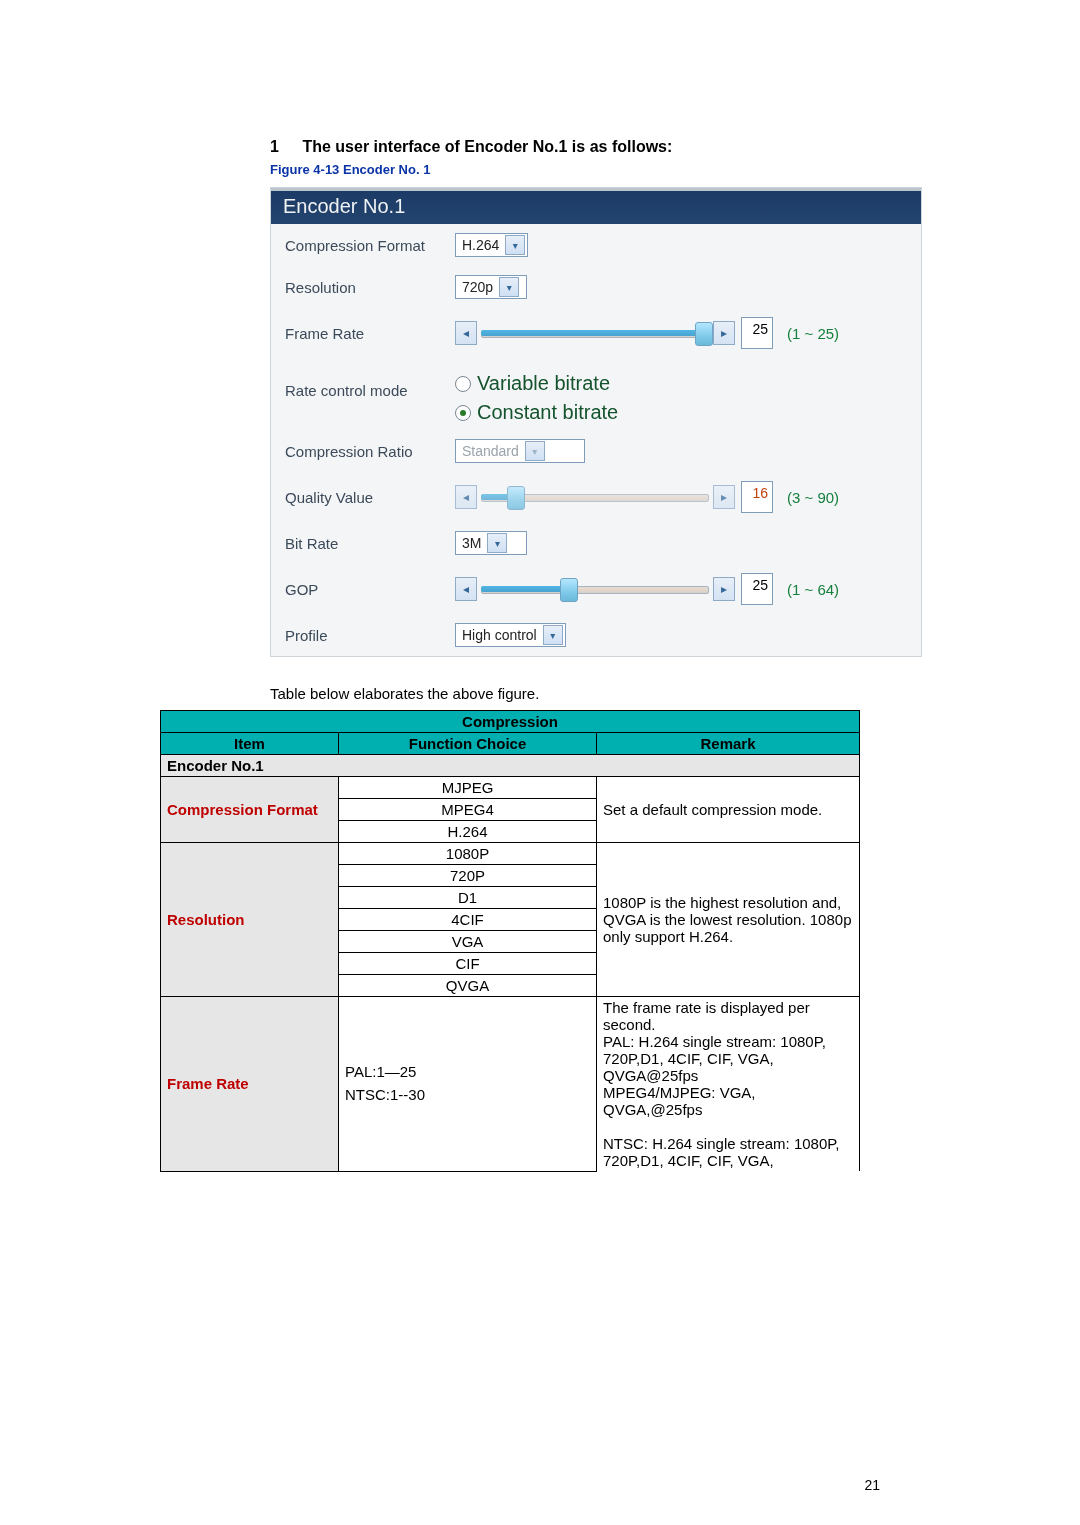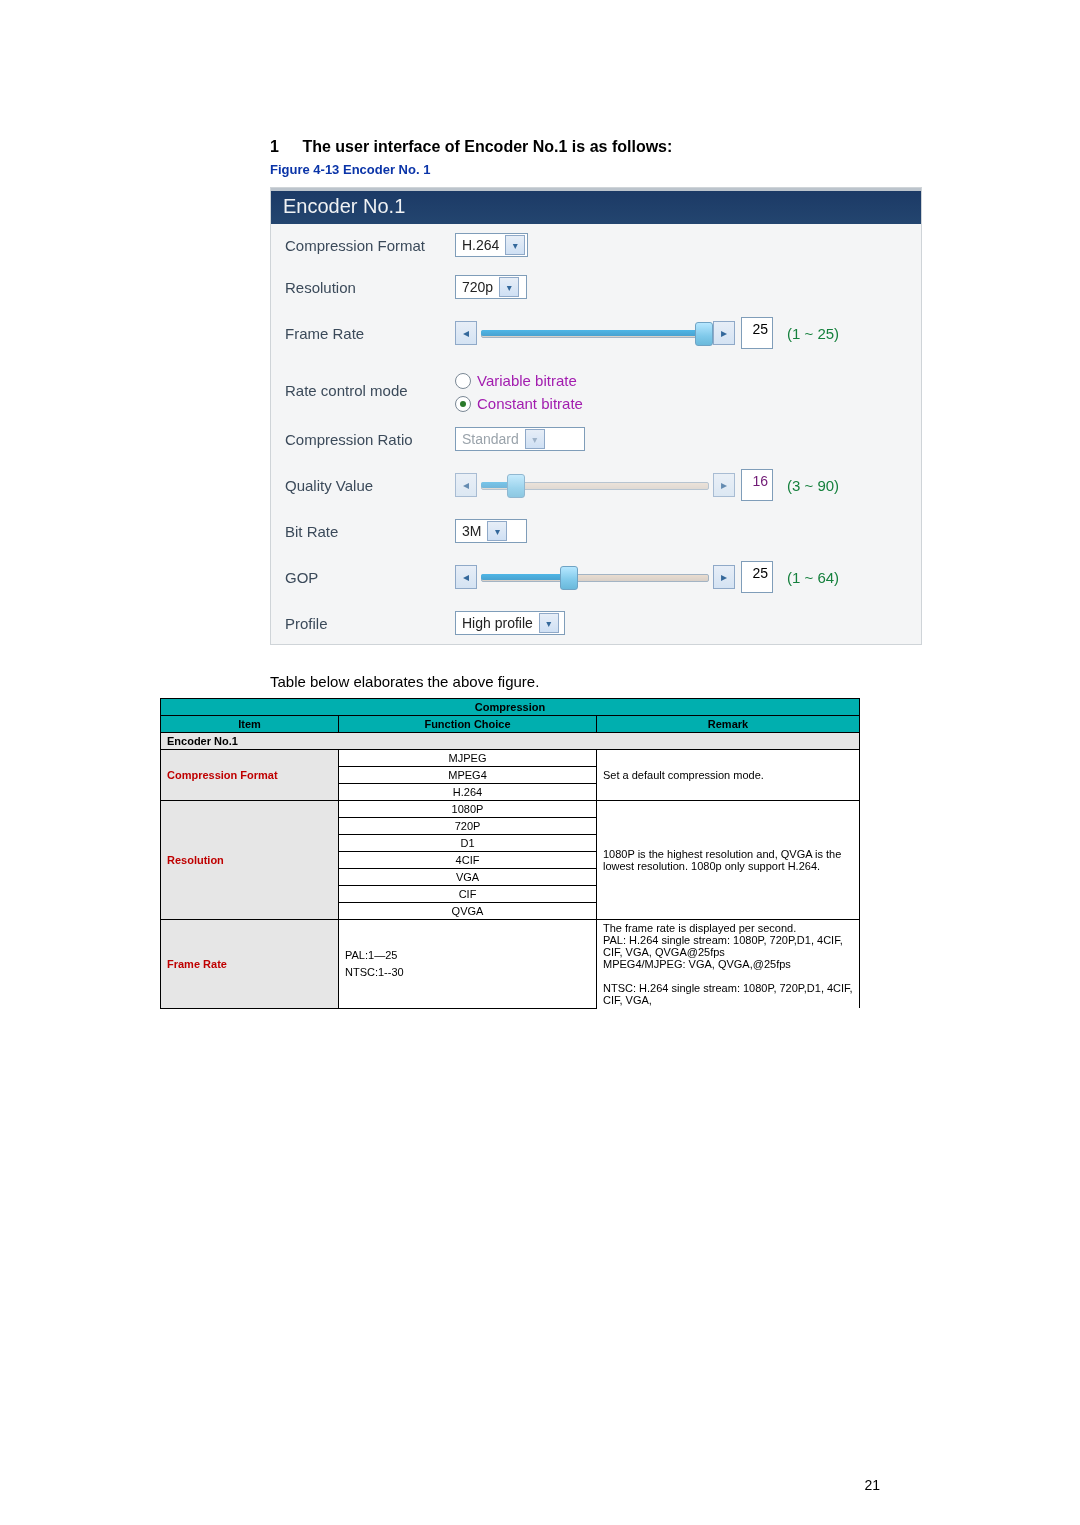--- a/index.html
+++ b/index.html
@@ -134,27 +134,27 @@
     height: 32px;
     border: 1px solid #7f9db9;
     background: #fff;
     text-align: right;
     padding: 0 4px;
     font-size: 14px;
     margin-left: 6px;
     box-sizing: border-box;
     line-height: 22px;
   }
-  .val-box.disabled { color: #701a75; }
+  .val-box.disabled { color: #c2410c; }
   .range-note {
     color: #15803d;
     font-size: 15px;
     margin-left: 14px;
   }
-  .radio-group { display: flex; flex-direction: column; gap: 6px; color: #a21caf; font-size: 15px; }
+  .radio-group { display: flex; flex-direction: column; gap: 6px; color: #14532d; font-size: 20px; }
   .radio-row { display: flex; align-items: center; gap: 6px; }
   .radio {
     width: 14px;
     height: 14px;
     border: 1px solid #7a8895;
     border-radius: 50%;
     display: inline-flex;
     align-items: center;
     justify-content: center;
     background: #fff;
@@ -169,21 +169,21 @@
     font-size: 15px;
     margin: 0 0 8px 0;
   }
   
   table.comp {
     border-collapse: collapse;
     width: 700px;
   }
   table.comp td, table.comp th {
     border: 1px solid #000;
-    font-size: 11px;
+    font-size: 15px;
     padding: 2px 6px;
     vertical-align: middle;
   }
   table.comp th {
     font-weight: bold;
     text-align: center;
     background: #00afaf;
   }
   .th-title { font-size: 16px; background: #00afaf; }
   .col-item { color: #bf0000; font-weight: bold; background: #e6e6e6; }
@@ -320,21 +320,21 @@
         </div>
         <div class="val-box">25</div>
         <span class="range-note">(1 ~ 64)</span>
       </div>
     </div>
 
     <div class="enc-row">
       <div class="enc-label">Profile</div>
       <div class="enc-control">
         <div class="select-box" style="min-width:100px">
-          <span>High profile</span>
+          <span>High control</span>
           <span class="select-arrow">▾</span>
         </div>
       </div>
     </div>
   </div>
 
   <p class="desc-text">Table below elaborates the above figure.</p>
 
   <table class="comp" style="margin-left:-110px">
     <tbody>

